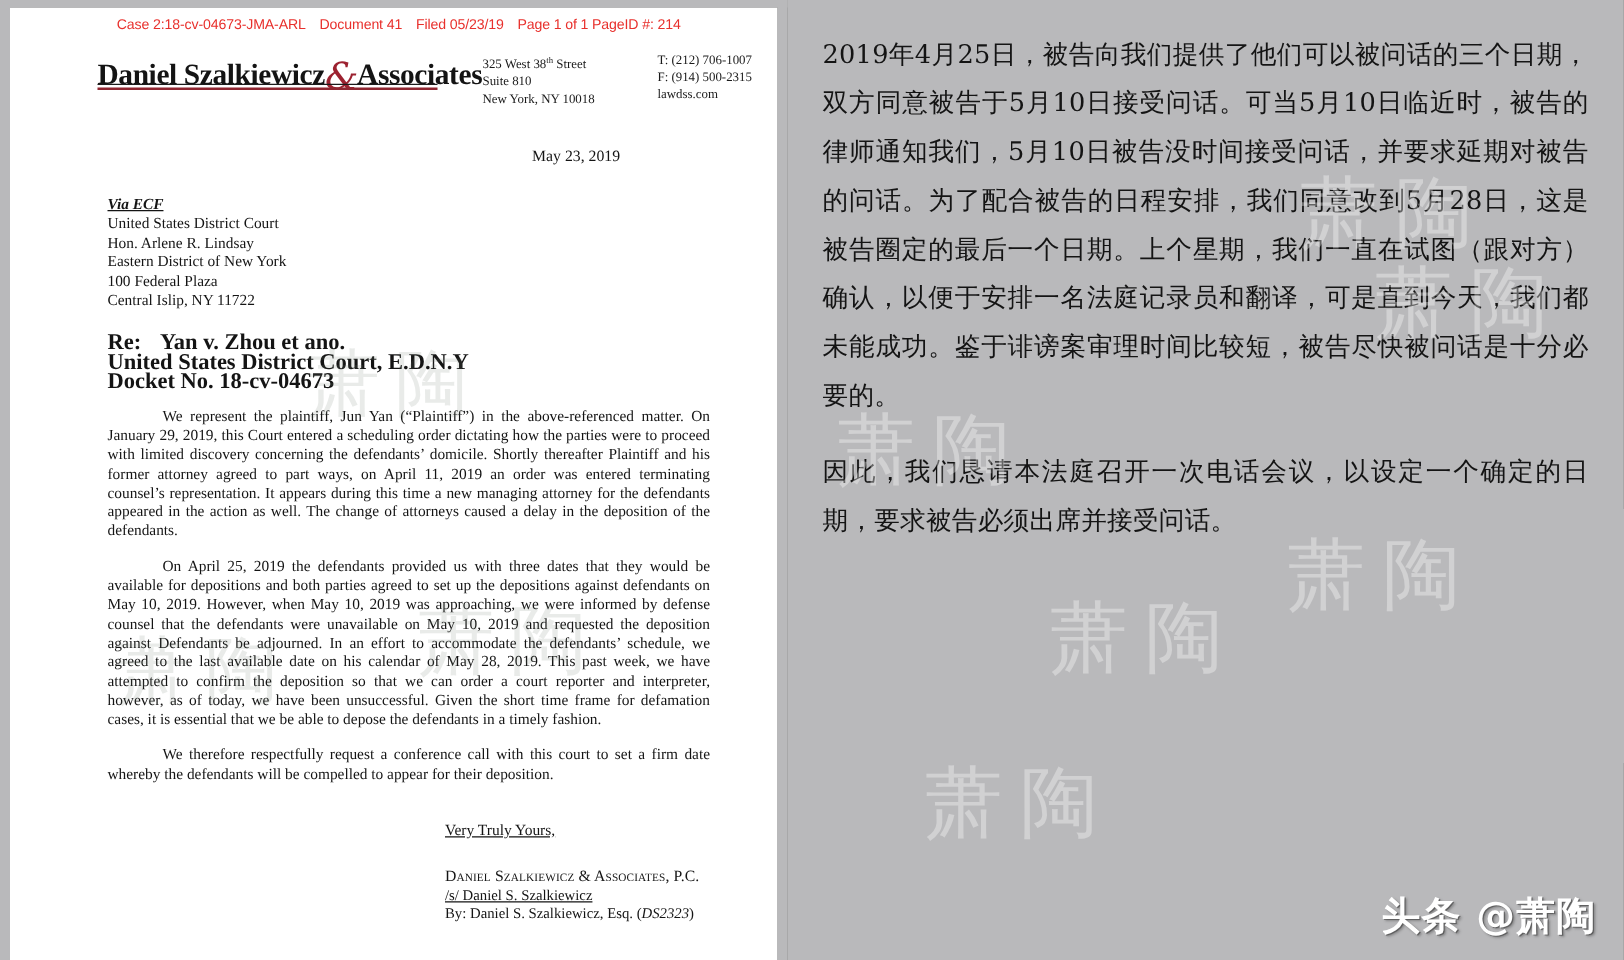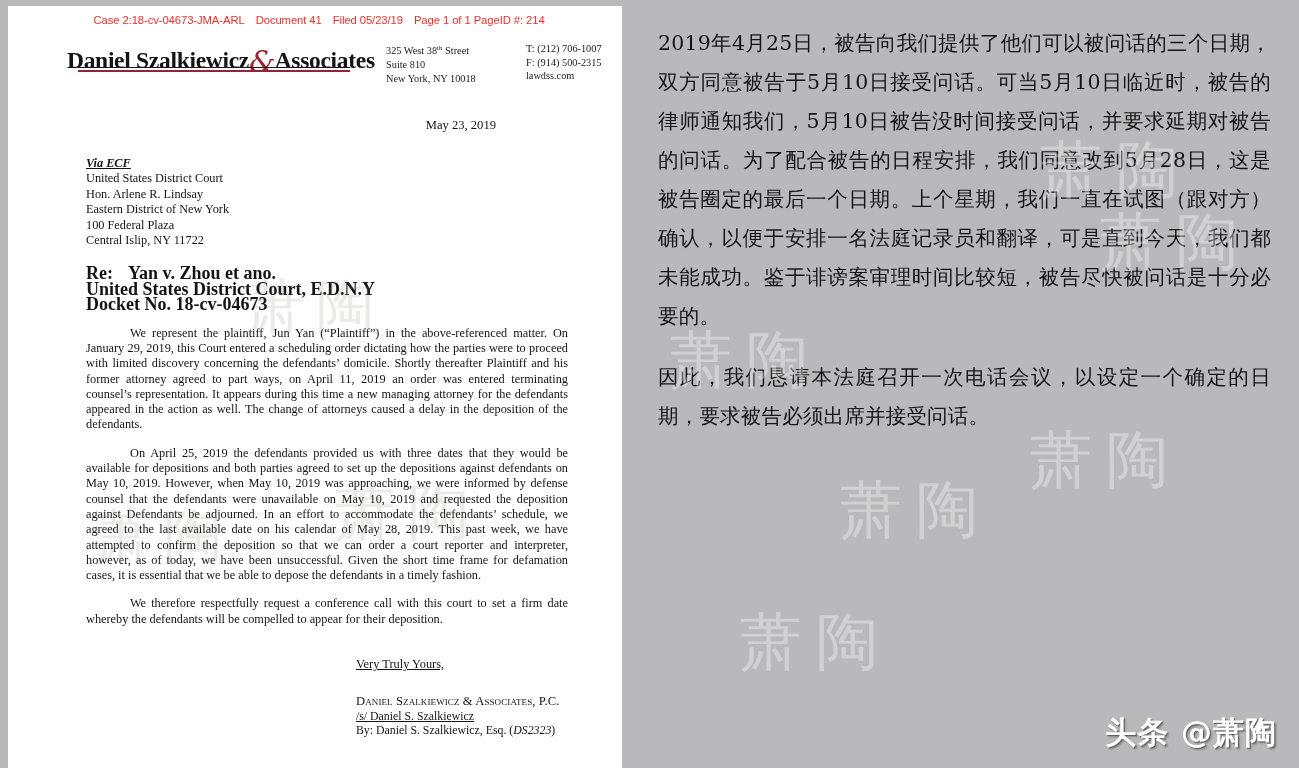--- a/index.html
+++ b/index.html
@@ -52,21 +52,21 @@
   .ecf-header span:last-child { margin-right: 0; }
 
   
   .letterhead {
     position: relative;
     margin-top: 14px;
     height: 52px;
   }
   .firm-name {
     position: absolute;
-    left: 11px;
+    left: 22px;
     top: 0px;
     font-family: "Liberation Serif", serif;
     font-size: 23.5px;
     font-weight: bold;
     color: #141414;
     letter-spacing: -0.3px;
     white-space: nowrap;
   }
   .firm-amp {
     font-family: "DejaVu Serif", serif;

